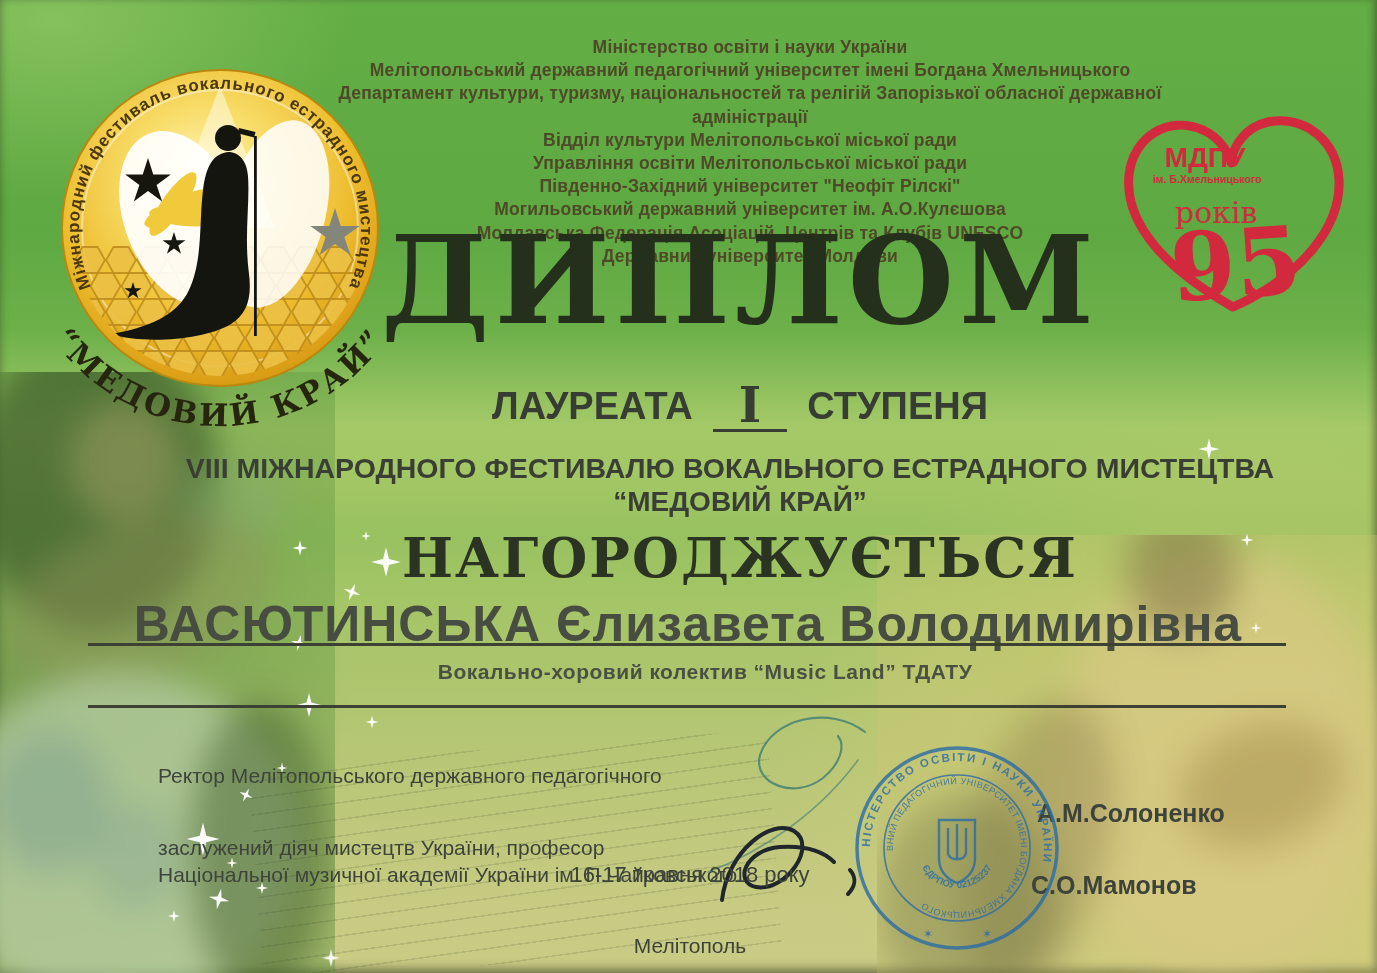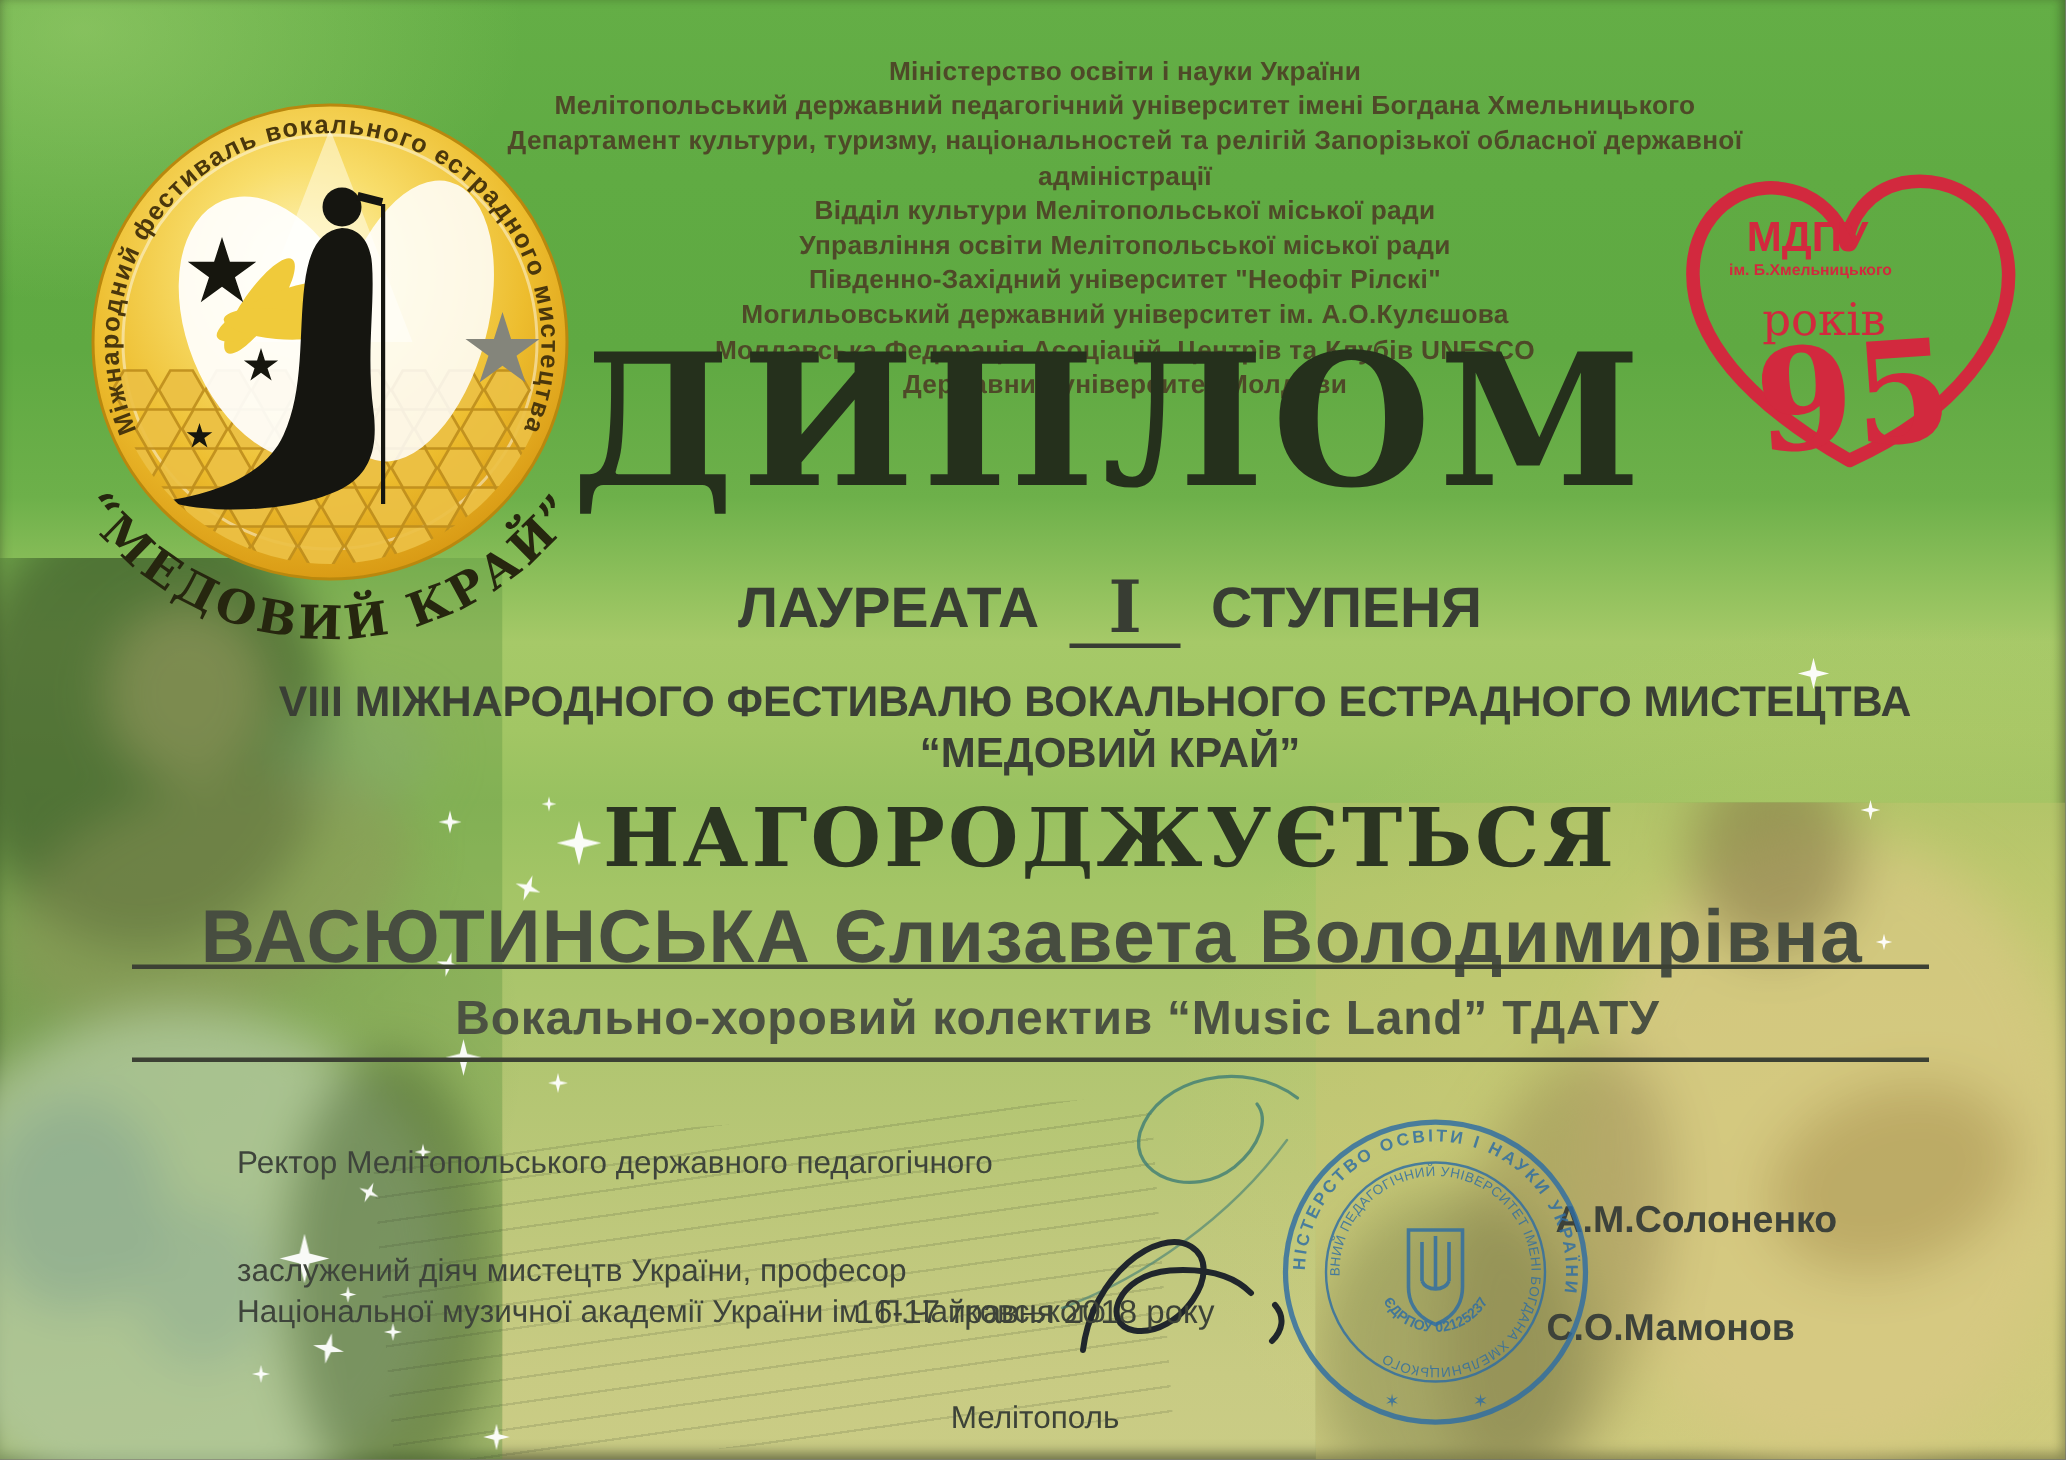--- a/index.html
+++ b/index.html
@@ -39,21 +39,21 @@
     font-weight:bold;font-size:28.5px;white-space:nowrap;transform:translateX(-7px);}
   .festival-name{left:370px;top:486px;width:740px;text-align:center;color:#3a3f35;font-weight:bold;font-size:28px;}
   .awarded-label{left:370px;top:526px;width:740px;text-align:center;color:#2b3422;
     font-family:"DejaVu Serif", serif;font-weight:bold;font-size:54px;letter-spacing:2px;}
   .recipient-name{left:88px;top:595px;width:1200px;text-align:center;color:#474d40;
     font-weight:bold;font-size:50px;letter-spacing:1px;}
   .rule{height:2.5px;background:#3c4134;}
   .rule1{left:88px;top:643px;width:1198px;}
   .rule2{left:88px;top:705px;width:1198px;}
   .collective{left:100px;top:660px;width:1210px;text-align:center;color:#4b5142;
-    font-weight:bold;font-size:32px;letter-spacing:.5px;}
+    font-weight:bold;font-size:21px;letter-spacing:.5px;}
   .sig-block{color:#3e443b;font-size:21px;line-height:27px;}
   .sig1{left:158px;top:762px;}
   .sig2{left:158px;top:834px;}
   .sig-name{color:#3d423a;font-weight:bold;font-size:25px;}
   .signame1{left:1037px;top:799px;}
   .signame2{left:1031px;top:871px;text-align:center;}
   .date-line{left:480px;top:862px;width:420px;text-align:center;color:#3d4338;font-size:22px;}
   .city-line{left:480px;top:934px;width:420px;text-align:center;color:#3d4338;font-size:21px;}
   svg text{font-family:"Liberation Sans", sans-serif;}
   svg .serif{font-family:"DejaVu Serif", serif;}

